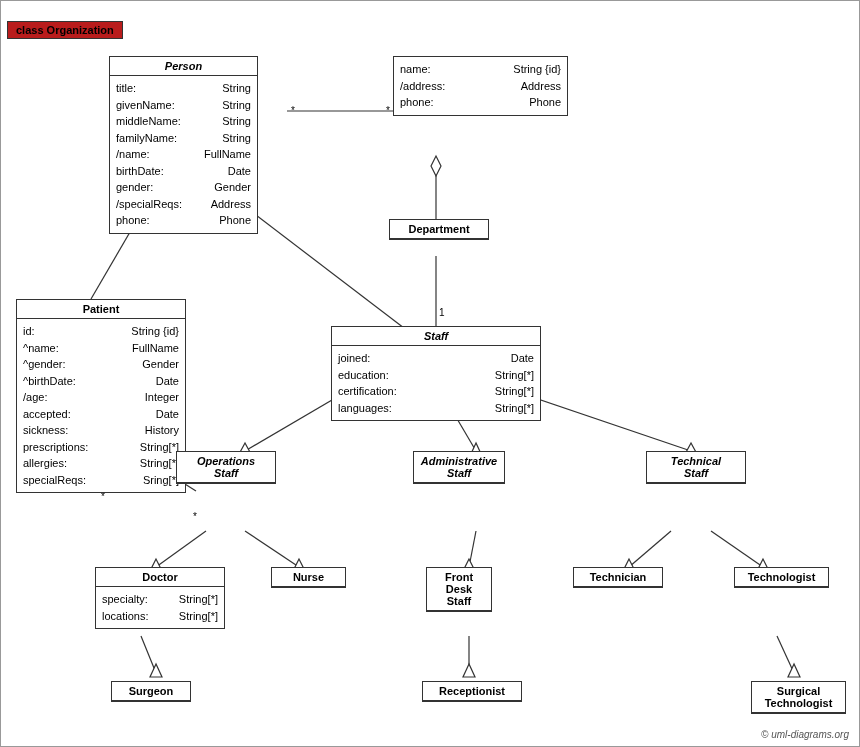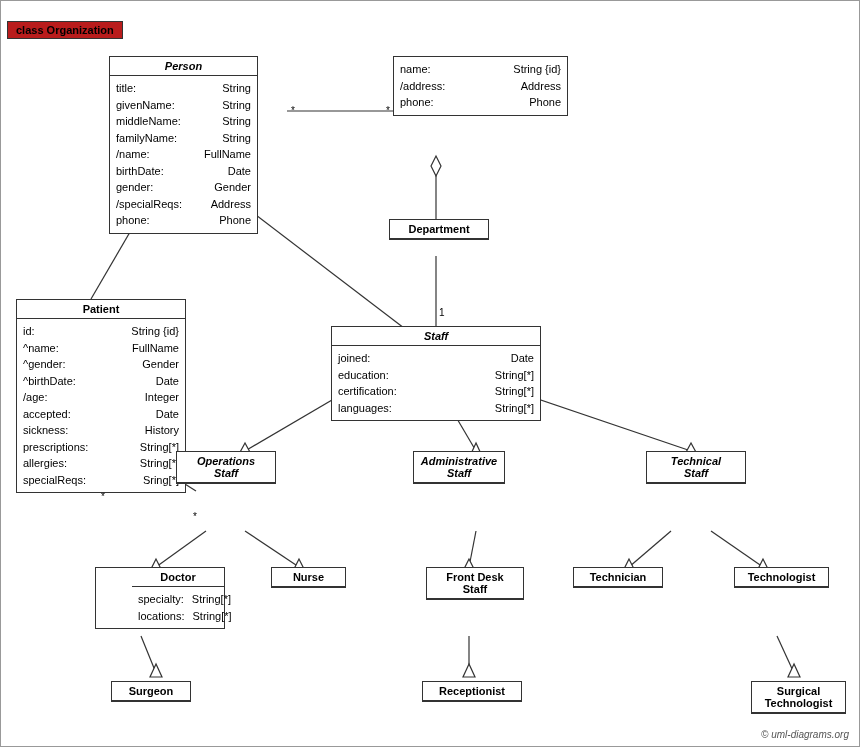--- a/index.html
+++ b/index.html
@@ -296,39 +296,39 @@
   </div>
 
   <div class="class-box" style="left:412px; top:450px; width:92px; text-align:center;">
     <div class="class-title italic">Administrative<br>Staff</div>
   </div>
 
   <div class="class-box" style="left:645px; top:450px; width:100px; text-align:center;">
     <div class="class-title italic">Technical<br>Staff</div>
   </div>
 
-  <div class="class-box" style="left:94px; top:566px; width:130px;padding-left:36px;">
+  <div class="class-box" style="left:94px; top:566px; width:130px;">
     <div class="class-title">Doctor</div>
     <div class="class-attrs">
       <div class="attr-row">
           <span class="attr-name">specialty:</span>
           <span class="attr-type">String[*]</span>
         </div>
       <div class="attr-row">
           <span class="attr-name">locations:</span>
           <span class="attr-type">String[*]</span>
         </div>
     </div>
   </div>
 
   <div class="class-box" style="left:270px; top:566px; width:75px;">
     <div class="class-title">Nurse</div>
   </div>
 
-  <div class="class-box" style="left:425px; top:566px; width:98px; text-align:center;">
+  <div class="class-box" style="left:425px; top:566px; width:66px; text-align:center;">
     <div class="class-title">Front Desk<br>Staff</div>
   </div>
 
   <div class="class-box" style="left:572px; top:566px; width:90px;">
     <div class="class-title">Technician</div>
   </div>
 
   <div class="class-box" style="left:733px; top:566px; width:95px;">
     <div class="class-title">Technologist</div>
   </div>

